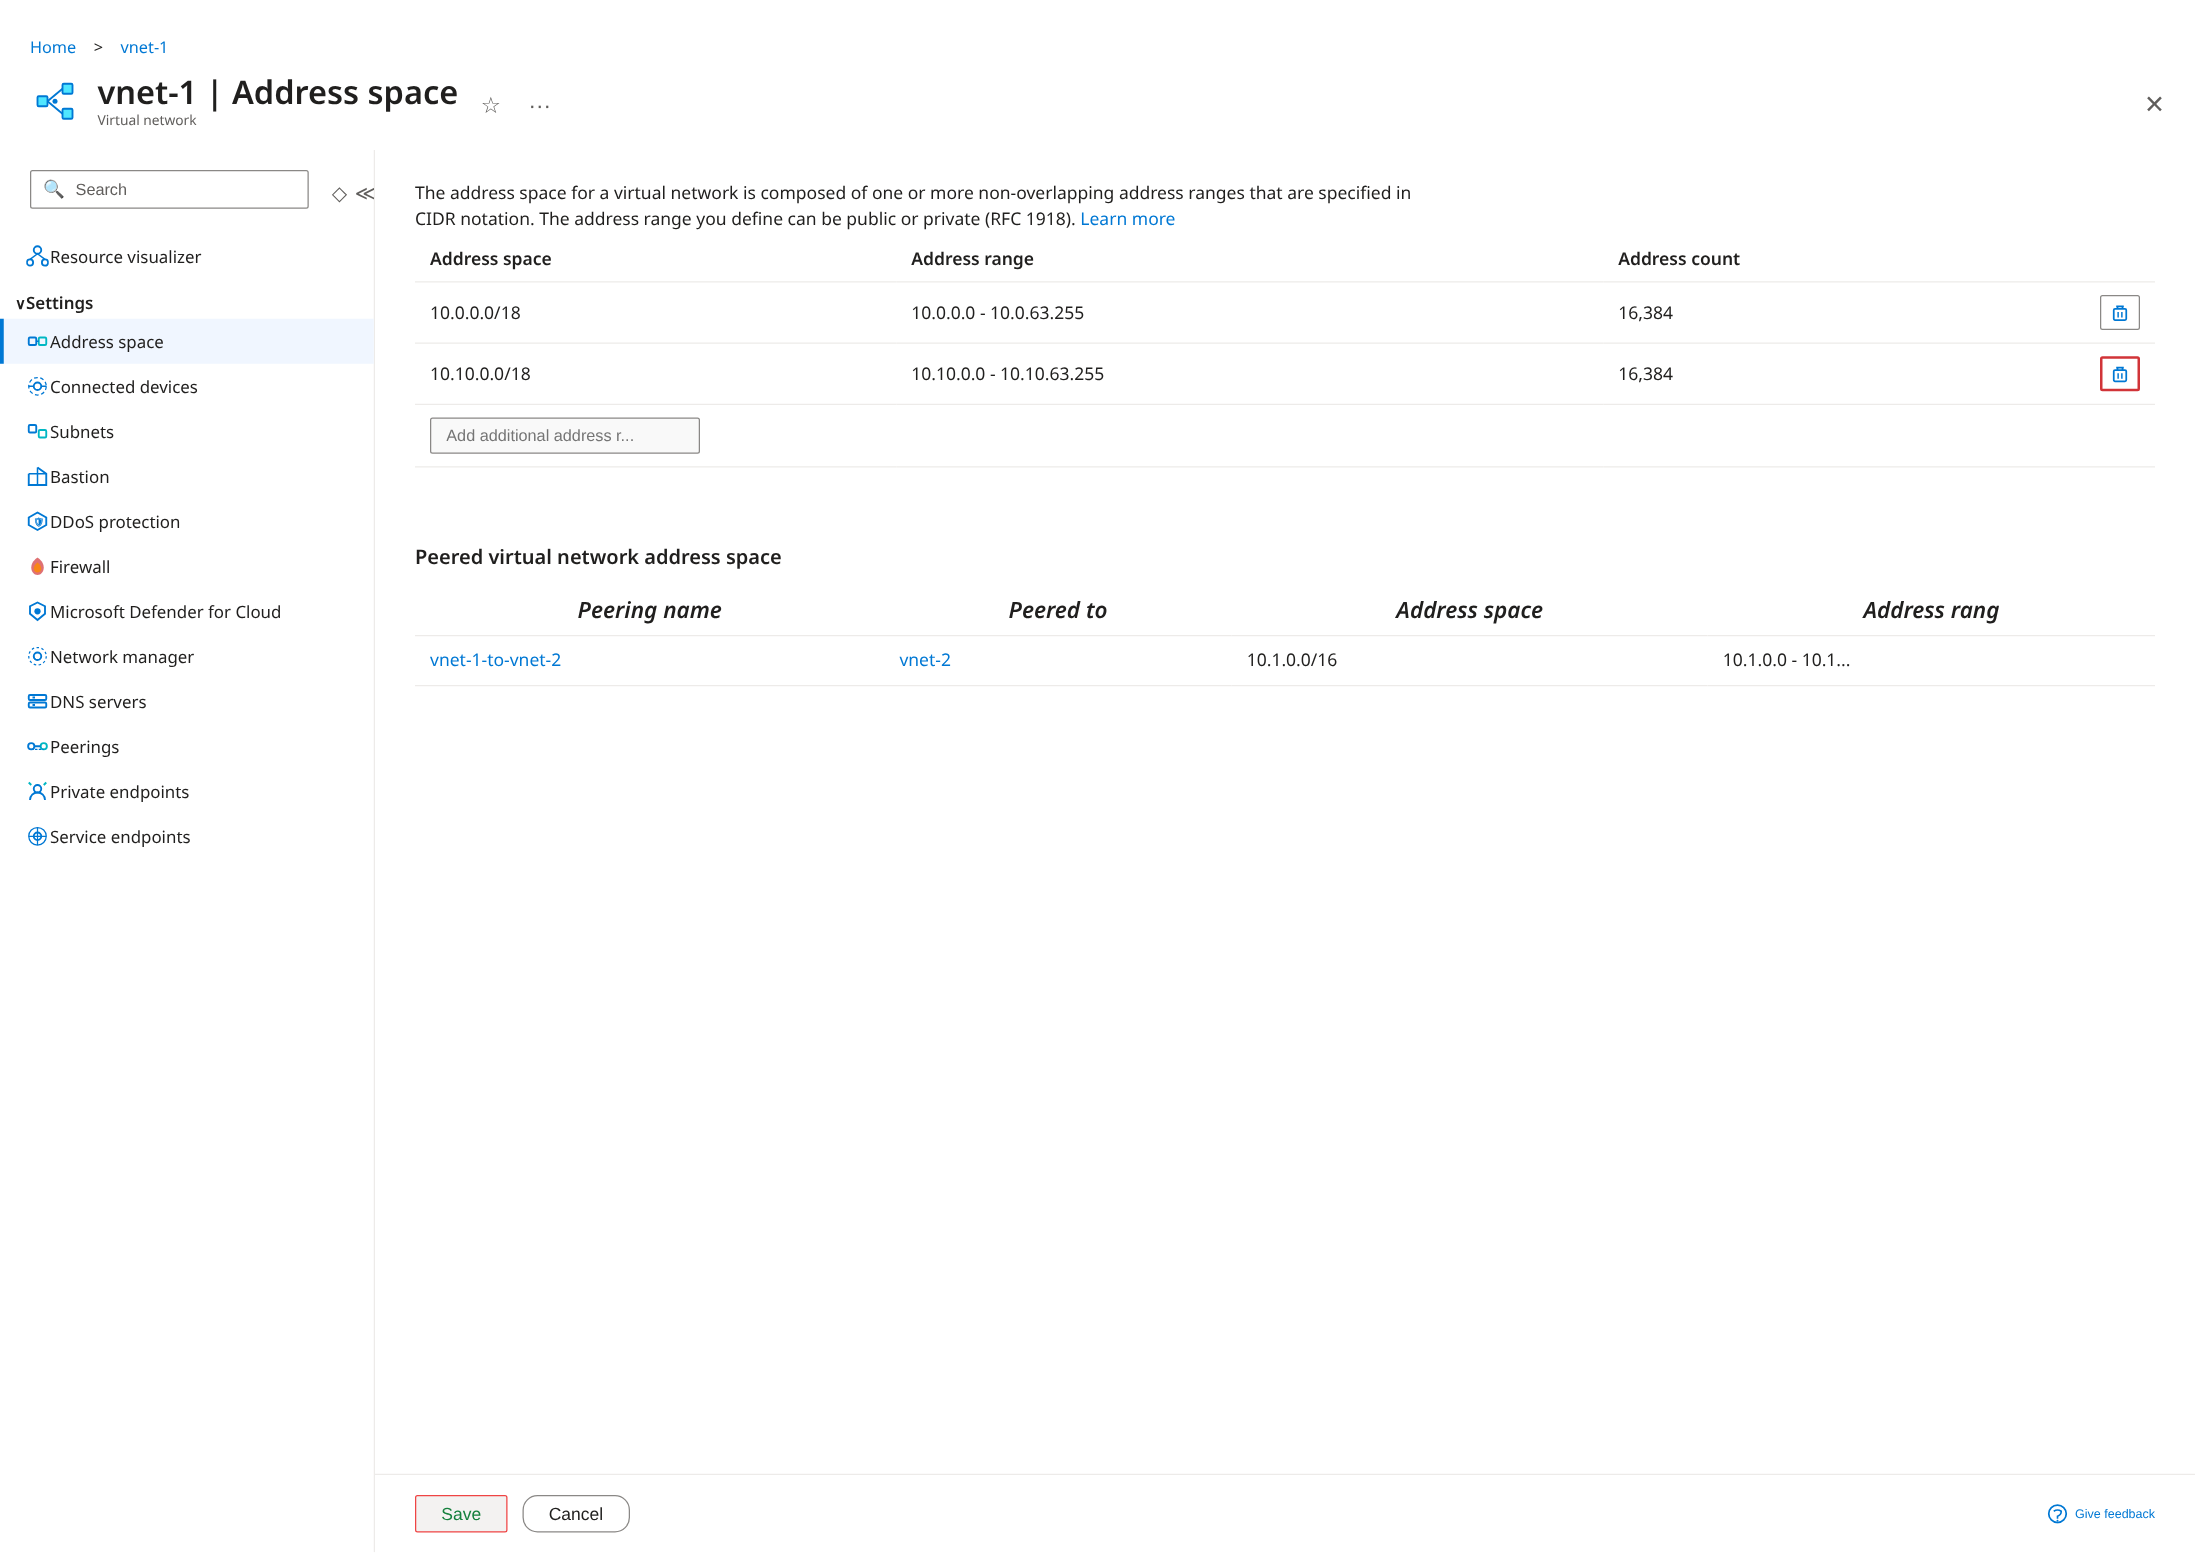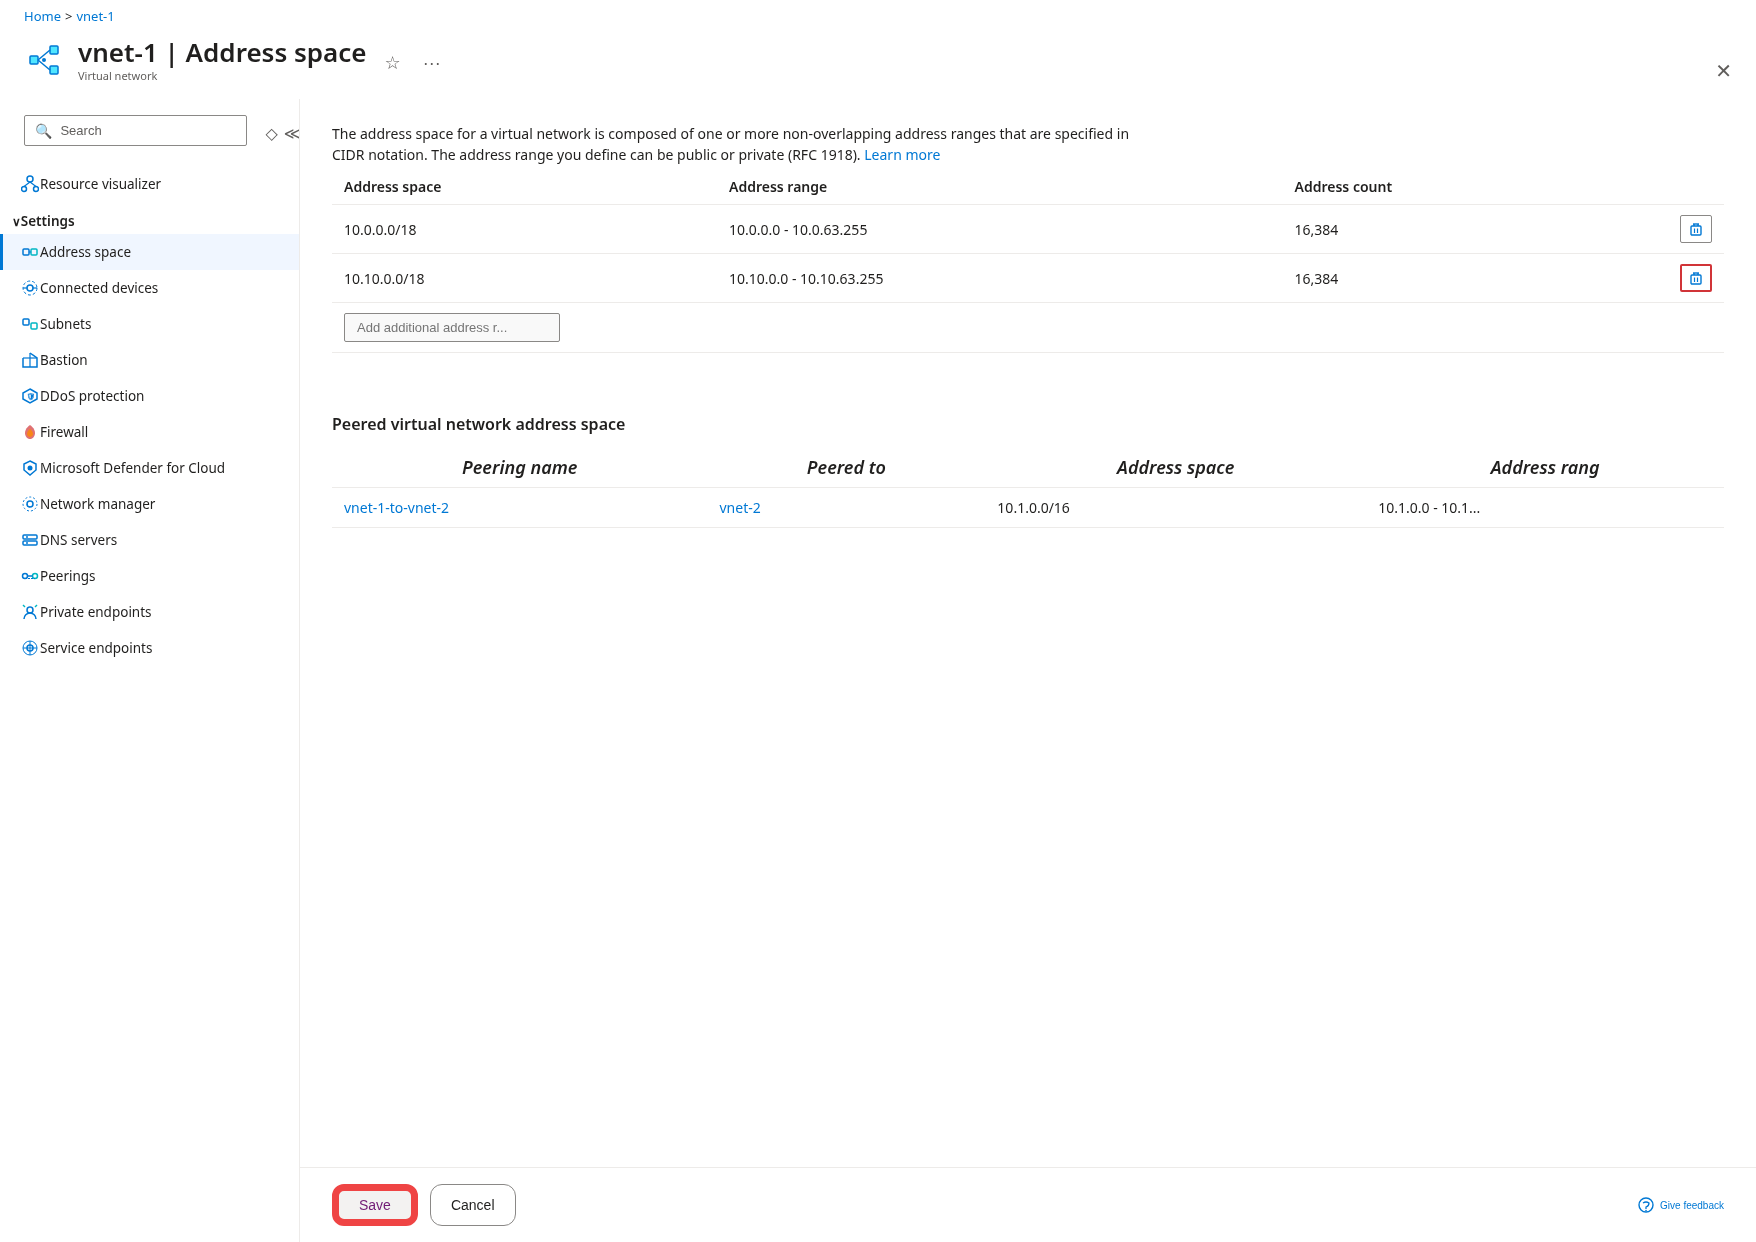--- a/index.html
+++ b/index.html
@@ -1,22 +1,22 @@
 <!DOCTYPE html>
 <html><head>
   <meta charset="utf-8">
   <style>
     * { box-sizing: border-box; margin: 0; padding: 0; }
     body { font-family: 'Segoe UI', system-ui, sans-serif; font-size: 14px; color: #201f1e; background: #fff; width: 1756px; height: 1242px; overflow: hidden; display: flex; flex-direction: column; }
 
     
-    .breadcrumb { display: flex; align-items: center; gap: 4px; padding: 7px 24px 4px; font-size: 13px; }
+    .breadcrumb { display: flex; align-items: center; gap: 14px; padding: 28px 24px 4px; font-size: 13px; }
     .breadcrumb a { color: #0078d4; text-decoration: none; }
 
-    .page-header { display: flex; align-items: flex-end; justify-content: space-between; padding: 8px 24px 16px; }
+    .page-header { display: flex; align-items: center; justify-content: space-between; padding: 8px 24px 16px; }
     .page-header-left { display: flex; align-items: center; gap: 14px; }
     .page-icon { width: 40px; height: 40px; display: flex; align-items: center; justify-content: center; }
     .page-icon svg { width: 36px; height: 36px; }
     .page-title-group h1 { font-size: 26px; font-weight: 600; line-height: 1.2; }
     .page-title-group .subtitle { font-size: 11px; color: #605e5c; }
     .header-actions { display: flex; align-items: center; gap: 14px; margin-top: 6px; }
     .header-actions button { background: none; border: none; cursor: pointer; color: #605e5c; font-size: 18px; padding: 4px; }
     .close-btn { font-size: 20px; color: #605e5c; background: none; border: none; cursor: pointer; margin-top: 4px; }
 
     
@@ -52,21 +52,21 @@
     .add-input { border: 1px solid #8a8886; border-radius: 2px; padding: 6px 12px; font-size: 13px; color: #a19f9d; background: #f9f9f9; width: 216px; cursor: text; }
 
     .peered-section { margin-top: 28px; }
     .peered-table { width: 100%; border-collapse: collapse; }
     .peered-table th { text-align: center; font-weight: 600; padding: 8px 12px; font-size: 18px; border-bottom: 1px solid #edebe9; font-style: italic; }
     .peered-table td { padding: 10px 12px; font-size: 14px; border-bottom: 1px solid #edebe9; }
     .peered-table td a { color: #0078d4; text-decoration: none; }
 
     .footer { border-top: 1px solid #edebe9; padding: 16px 32px; display: flex; align-items: center; gap: 12px; justify-content: space-between; }
     .footer-left { display: flex; gap: 12px; }
-    .btn-save { background: #f3f2f1; border: 7px solid #ef4444; border-radius: 12px; padding: 6px 20px; font-size: 14px; cursor: pointer; color: #701a75; }
+    .btn-save { background: #f3f2f1; border: 1px solid #ef4444; border-radius: 2px; padding: 6px 20px; font-size: 14px; cursor: pointer; color: #15803d; }
     .btn-cancel { background: #fff; border: 1px solid #8a8886; border-radius: 12px; padding: 6px 20px; font-size: 14px; cursor: pointer; color: #201f1e; }
     .give-feedback { display: flex; align-items: center; gap: 6px; color: #0078d4; font-size: 10px; cursor: pointer; background: none; border: none; }
   </style>
 </head>
 <body>
 
 <div class="breadcrumb">
   <a href="#">Home</a>
   <span>&gt;</span>
   <a href="#">vnet-1</a>

